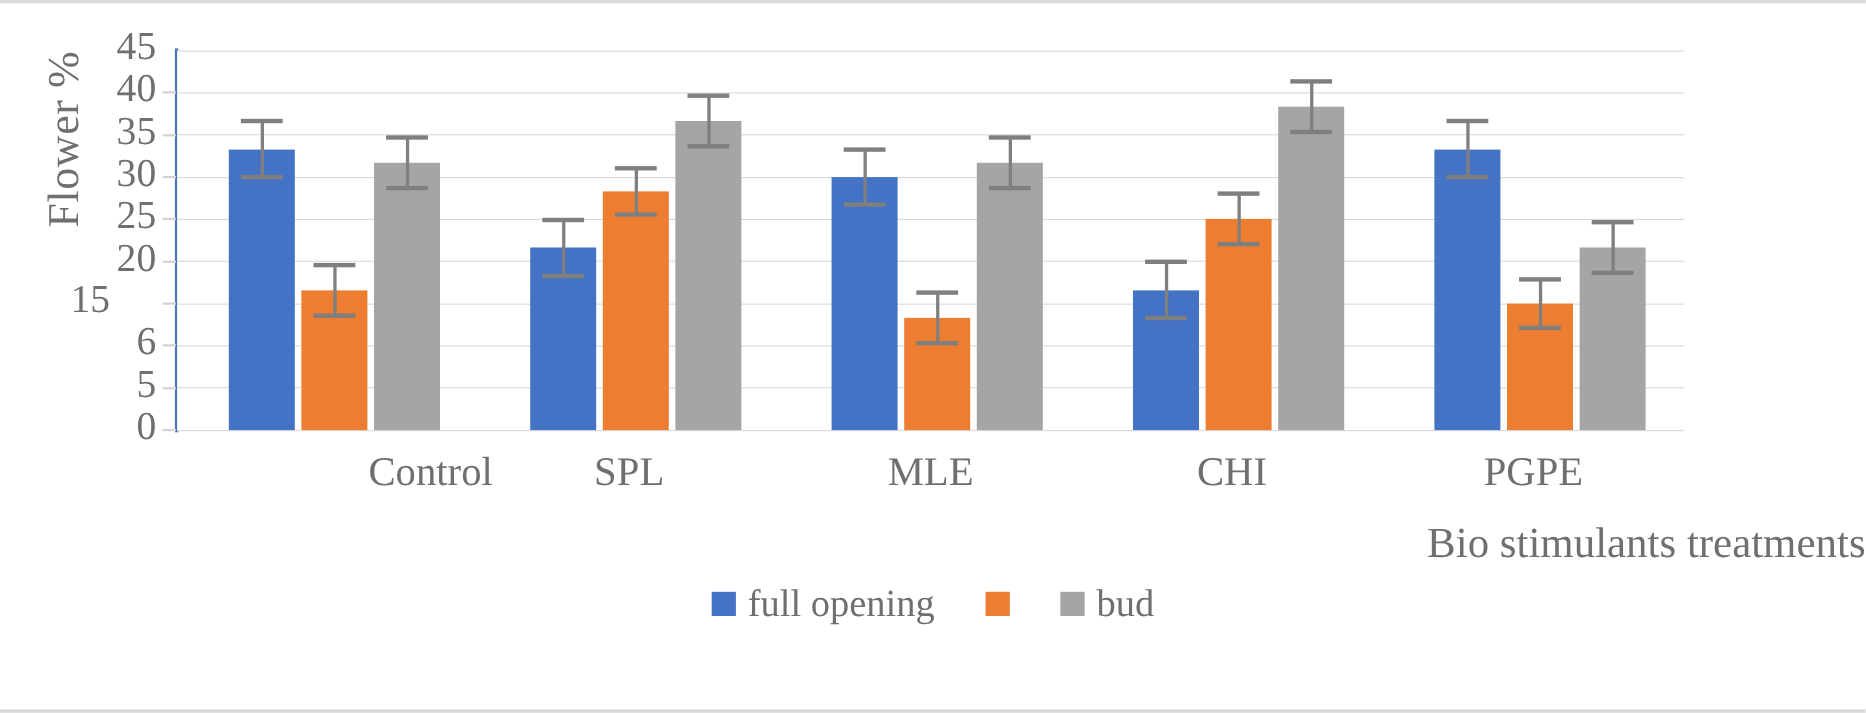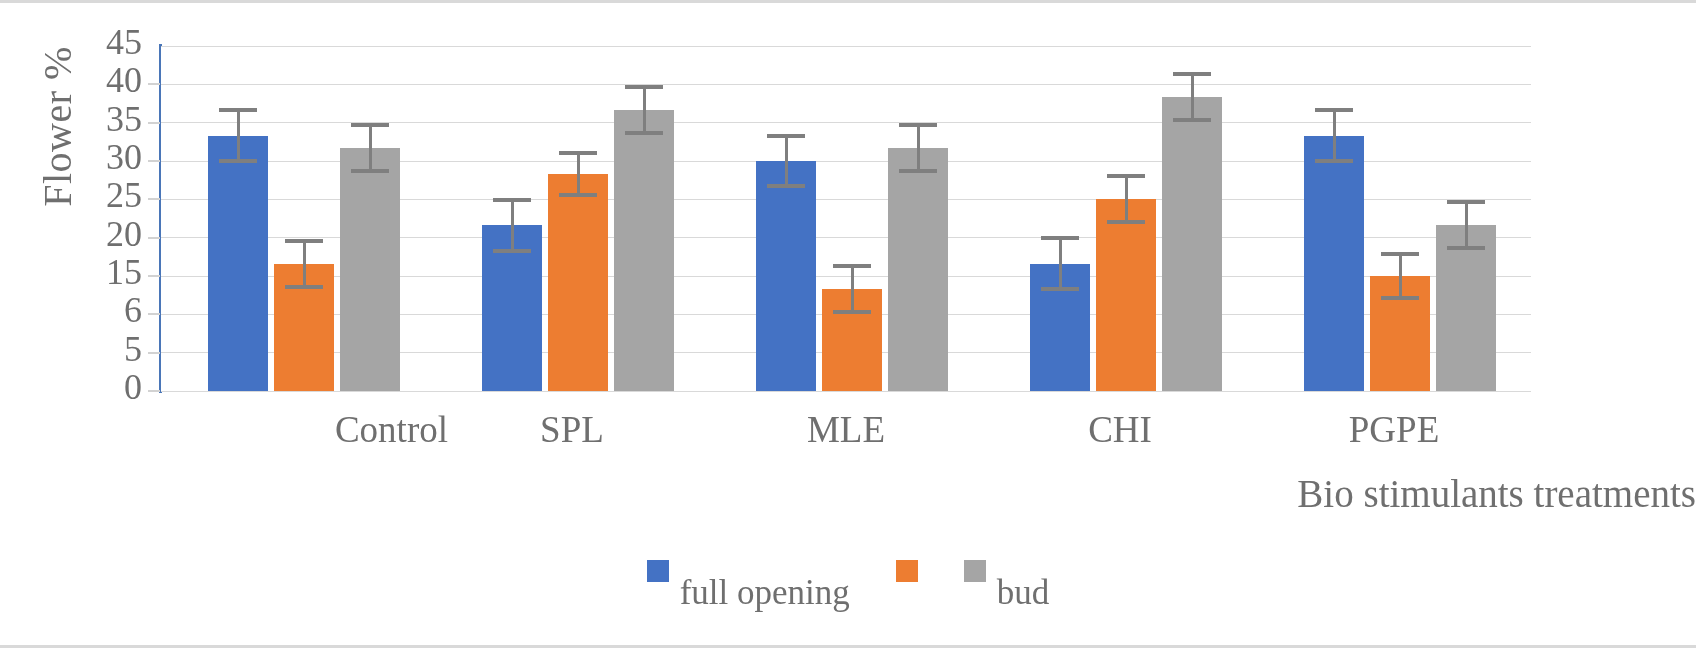--- a/index.html
+++ b/index.html
@@ -115,39 +115,39 @@
   #legend{
     position:absolute;
     left:0;right:0;top:528px;
     display:flex;
     justify-content:center;
     align-items:center;
     gap:46px;
   }
   .legend-item{display:flex;align-items:center;gap:11px;}
   .legend-swatch{width:22px;height:22px;display:block;}
-  .legend-label{font-size:35px;color:#6f6f6f;line-height:1;white-space:nowrap;margin-top:44px;}
+  .legend-label{font-size:35px;color:#6f6f6f;line-height:1;white-space:nowrap;}
 </style>
 </head>
 <body>
 
 <div id="chart-frame">
 
   <div id="y-axis-title">Flower %</div>
 
   <div id="y-axis-line"></div>
 
   <div id="ytick-labels">
       <div class="ytick-label" style="top: 21px;">45</div>
       <div class="ytick-label" style="top: 59.3333px;">40</div>
       <div class="ytick-label" style="top: 97.6667px;">35</div>
       <div class="ytick-label" style="top: 136px;">30</div>
       <div class="ytick-label" style="top: 174.333px;">25</div>
       <div class="ytick-label" style="top: 212.667px;">20</div>
-      <div class="ytick-label" style="top: 251px;">15</div>
+      <div class="ytick-label" style="top: 251px; text-align: center;">15</div>
       <div class="ytick-label" style="top: 289.333px;">6</div>
       <div class="ytick-label" style="top: 327.667px;">5</div>
       <div class="ytick-label" style="top: 366px;">0</div>
     </div>
   <div id="yticks">
       <div class="ytick" style="top: 80.3333px;"></div>
       <div class="ytick" style="top: 118.667px;"></div>
       <div class="ytick" style="top: 157px;"></div>
       <div class="ytick" style="top: 195.333px;"></div>
       <div class="ytick" style="top: 233.667px;"></div>

